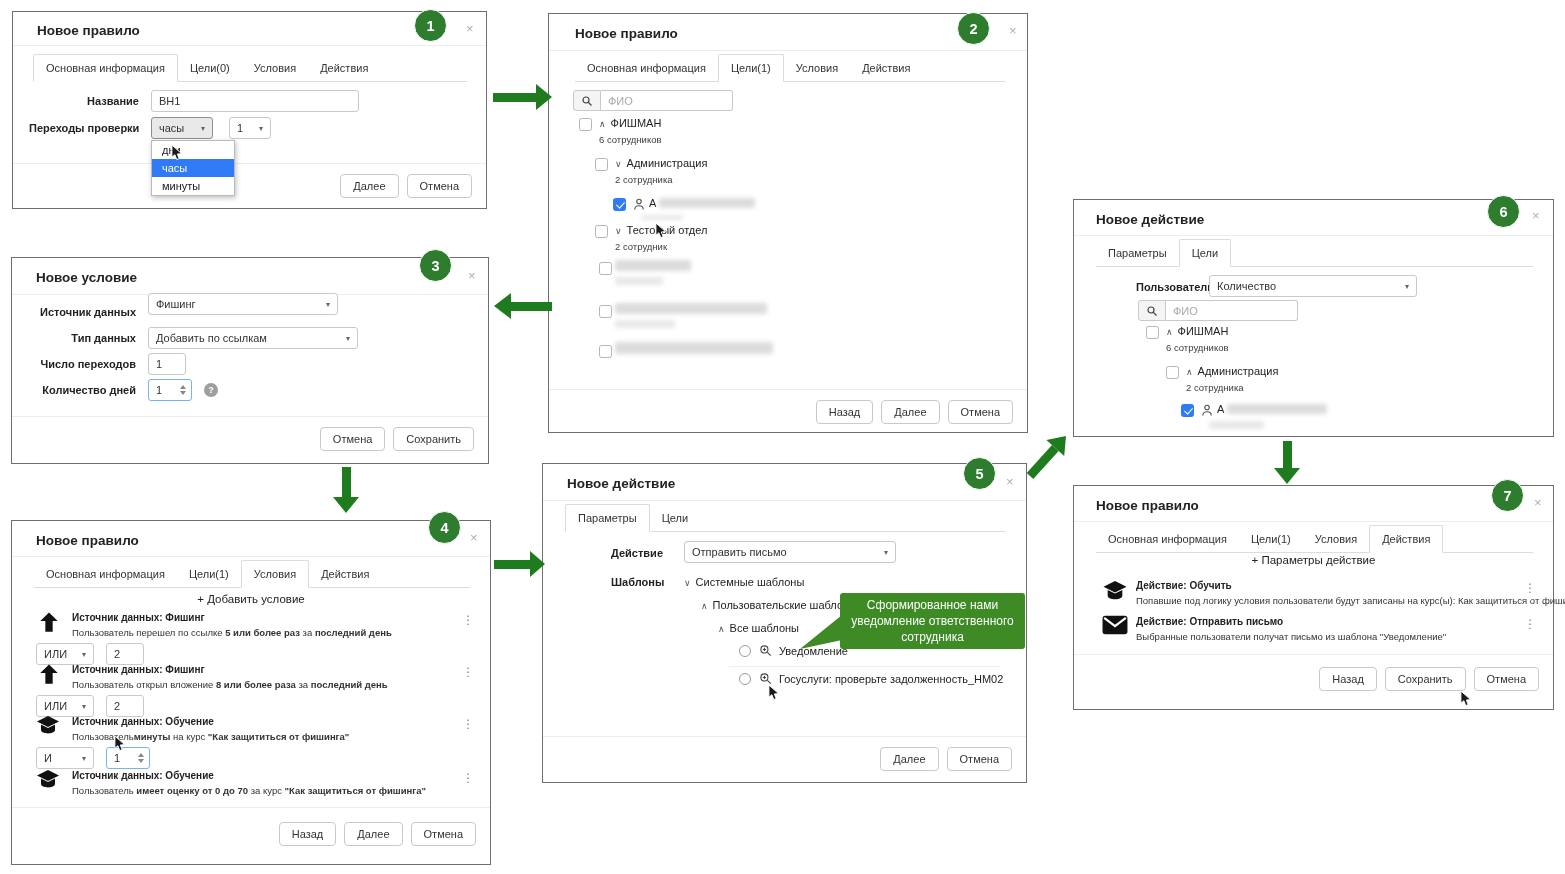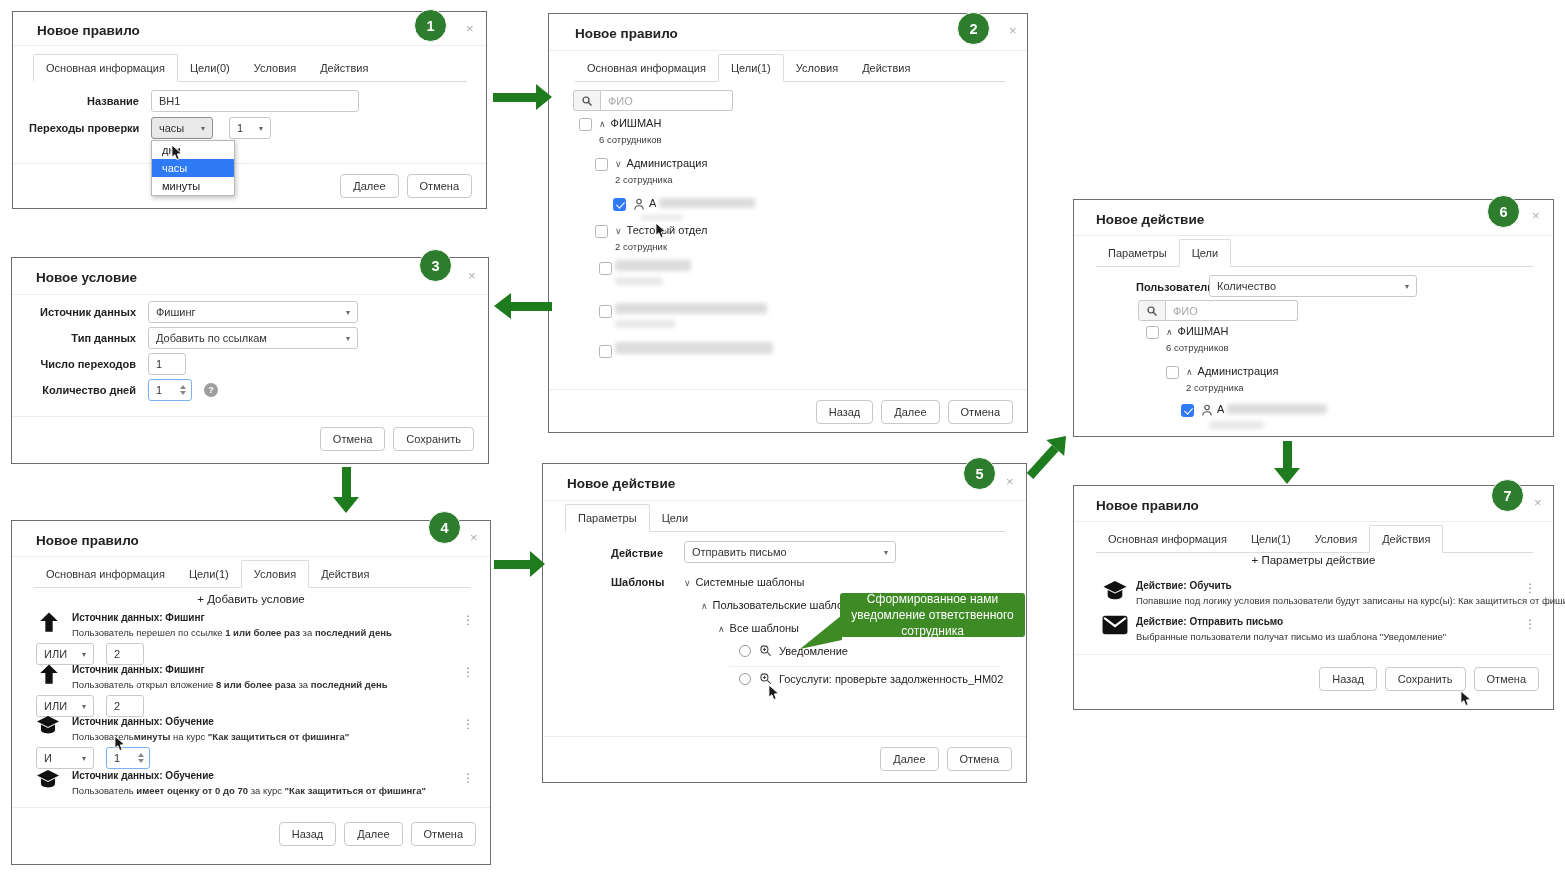--- a/index.html
+++ b/index.html
@@ -41,21 +41,21 @@
   .cond-title{position:absolute;font-size:10px;font-weight:bold;color:#222;white-space:nowrap}
   .cond-desc{position:absolute;font-size:9.5px;color:#333;white-space:nowrap}
   .cond-desc b{font-weight:bold}
   .kebab{position:absolute;font-size:12px;color:#7d7d7d}
   .add-link{position:absolute;left:0;right:0;text-align:center;font-size:11.5px;color:#222;white-space:nowrap}
   .search-ico{position:absolute;width:28px;height:21px;border:1px solid #c9c9c9;border-radius:3px 0 0 3px;background:#f4f4f4;display:flex;align-items:center;justify-content:center}
   input.search{position:absolute;height:21px;border:1px solid #c9c9c9;border-left:none;border-radius:0 3px 3px 0;font-size:11px;padding:0 7px;color:#333;outline:none}
   input.search::placeholder{color:#a9a9a9}
   .badge{position:absolute;width:33px;height:33px;border-radius:50%;background:#2e7d2e;border:1.5px solid #fff;color:#fff;display:flex;align-items:center;justify-content:center;font-size:14.5px;font-weight:bold;z-index:8}
   .arrow-svg{position:absolute;z-index:7}
-  .callout{position:absolute;left:840px;top:593px;width:185px;height:44px;background:#3e8b26;border-radius:3px;color:#fff;font-size:12px;line-height:1.35;display:flex;align-items:center;justify-content:center;text-align:center;padding:4px 8px;z-index:6}
+  .callout{position:absolute;left:840px;top:593px;width:185px;height:56px;background:#3e8b26;border-radius:3px;color:#fff;font-size:12px;line-height:1.35;display:flex;align-items:center;justify-content:center;text-align:center;padding:4px 8px;z-index:6}
   .help-ico{position:absolute;width:14px;height:14px;border-radius:50%;background:#9e9e9e;color:#fff;font-size:9px;font-weight:bold;display:flex;align-items:center;justify-content:center}
   .zoom-ico{position:absolute;width:13px;height:13px}
   .cursor{position:absolute;z-index:9}
   .sep{position:absolute;border-top:1px solid #eee}
 </style>
 </head>
 <body>
 
 <div class="canvas">
 
@@ -138,21 +138,21 @@
       <div class="btn">Далее</div>
       <div class="btn">Отмена</div>
     </div>
   </div>
 
   <div class="dialog" style="left:11px;top:257px;width:478px;height:207px">
     <div class="dlg-title" style="left:24px;top:12px">Новое условие</div>
     <div class="dlg-close" style="left:456px;top:10px">×</div>
     <div class="hline" style="top:36px"></div>
     <div class="lbl r" style="left:8px;top:48px;width:116px">Источник данных</div>
-    <div class="sel" style="left:136px;top:43px;width:210px">
+    <div class="sel" style="left:136px;top:35px;width:190px">
       <span>Фишинг</span>
       <span class="caret">▾</span>
     </div>
     <div class="lbl r" style="left:8px;top:74px;width:116px">Тип данных</div>
     <div class="sel" style="left:136px;top:69px;width:210px">
       <span>Добавить по ссылкам</span>
       <span class="caret">▾</span>
     </div>
     <div class="lbl r" style="left:8px;top:100px;width:116px">Число переходов</div>
     <input class="inp" style="left: 136px; top: 95px; width: 38px;" value="1">
@@ -178,21 +178,21 @@
       <div class="tab">Цели(1)</div>
       <div class="tab active">Условия</div>
       <div class="tab">Действия</div>
     </div>
     <div class="add-link" style="top:72px">+  Добавить условие</div>
 
     <svg class="abs" style="left:26px;top:90px" width="22" height="22" viewBox="0 0 24 24">
         <path d="M12 1.5L21.5 11h-5.5v11.5h-8V11H2.5z" fill="#111"></path>
       </svg>
     <div class="cond-title" style="left:60px;top:91px">Источник данных: Фишинг</div>
-    <div class="cond-desc" style="left:60px;top:106px"><span>Пользователь перешел по ссылке </span><b>1 или более раз</b><span> за </span><b>последний день</b></div>
+    <div class="cond-desc" style="left:60px;top:106px"><span>Пользователь перешел по ссылке </span><b>5 или более раз</b><span> за </span><b>последний день</b></div>
     <div class="kebab" style="left:450px;top:92px">⋮</div>
     <div class="sel" style="left:24px;top:122px;width:58px">
       <span>ИЛИ</span>
       <span class="caret">▾</span>
     </div>
     <input class="inp" style="left: 94px; top: 122px; width: 38px;" value="2">
 
     <svg class="abs" style="left:26px;top:142px" width="22" height="22" viewBox="0 0 24 24">
         <path d="M12 1.5L21.5 11h-5.5v11.5h-8V11H2.5z" fill="#111"></path>
       </svg>

